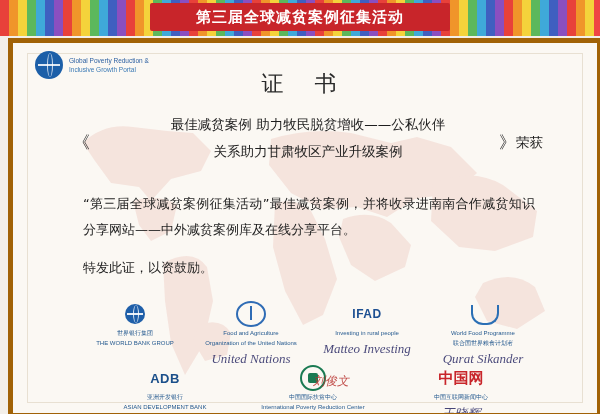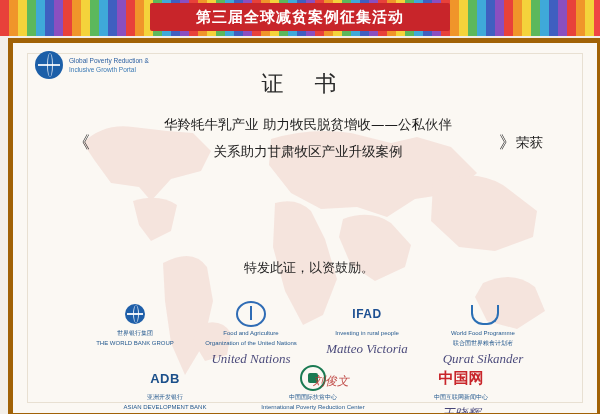--- a/index.html
+++ b/index.html
@@ -170,21 +170,20 @@
     text-align: justify;
   }
   .para2 {
     position: absolute;
     left: 70px;
     top: 216px;
     width: 452px;
     color: #1e1e1e;
     font-size: 13px;
     font-family: "DejaVu Sans", sans-serif;
-    text-align: center;
   }
   
   .logo-row1 {
     position: absolute;
     left: 70px;
     top: 258px;
     width: 452px;
     display: flex;
     justify-content: space-between;
     align-items: flex-start;
@@ -417,31 +416,32 @@
       <div class="globe"></div>
       <div class="org-text">
         <div>Global Poverty Reduction &amp;</div>
         <div class="l2">Inclusive Growth Portal</div>
       </div>
     </div>
 
     <div class="cert-title">证 书</div>
 
     <div class="body-text">
-      <div class="line-c">华羚牦牛乳产业  助力牧民脱贫增收——公私伙伴</div>
+      <div class="line-c">最佳减贫案例  助力牧民脱贫增收——公私伙伴</div>
       <div class="line-c">关系助力甘肃牧区产业升级案例</div>
     </div>
 
     <div class="quote-row">
       <span class="quote-mark">《</span>
       <span style="flex:1"></span>
       <span class="quote-mark">》</span>
       <span class="honor">荣获</span>
     </div>
 
+    <div class="para">“第三届全球减贫案例征集活动”最佳减贫案例，并将收录进南南合作减贫知识分享网站——中外减贫案例库及在线分享平台。</div>
     <div class="para2">特发此证，以资鼓励。</div>
 
     <div class="logo-row1">
       <div class="logo-cell">
         <div class="logo-mark">
             <span class="lm-globe"></span>
           </div>
         <div class="logo-label cn">世界银行集团</div>
         <div class="logo-label">THE WORLD BANK GROUP</div>
       </div>
@@ -451,21 +451,21 @@
           </div>
         <div class="logo-label">Food and Agriculture</div>
         <div class="logo-label">Organization of the United Nations</div>
         <div class="sig">United Nations</div>
       </div>
       <div class="logo-cell">
         <div class="logo-mark">
             <span class="lm-ifad" style="text-transform:uppercase">ifad</span>
           </div>
         <div class="logo-label">Investing in rural people</div>
-        <div class="sig">Matteo Victoria</div>
+        <div class="sig">Matteo Investing</div>
       </div>
       <div class="logo-cell">
         <div class="logo-mark">
             <span class="lm-wfp">
               <span class="hand"></span>
             </span>
           </div>
         <div class="logo-label">World Food Programme</div>
         <div class="logo-label cn">联合国世界粮食计划署</div>
         <div class="sig">Qurat Sikander</div>

